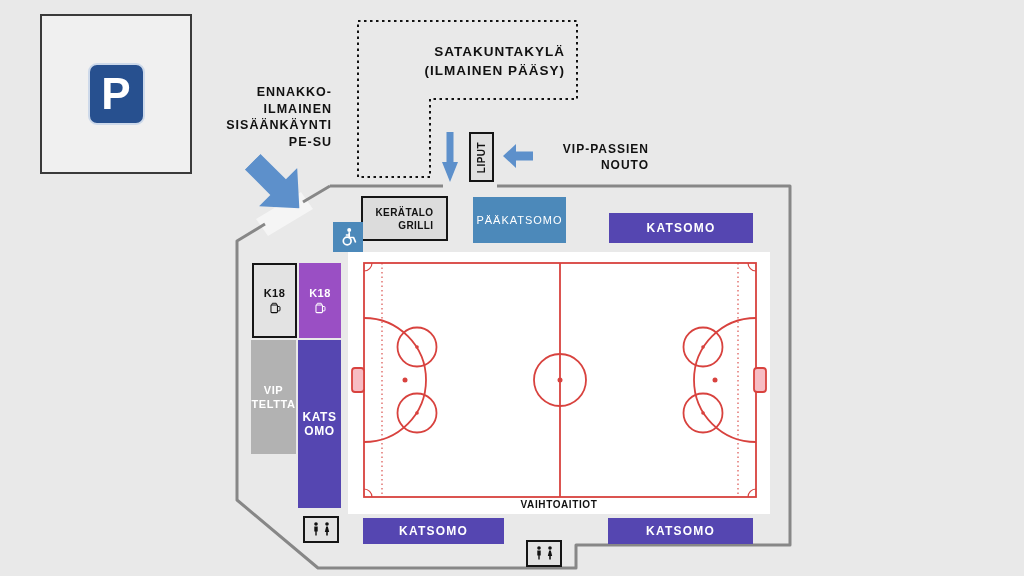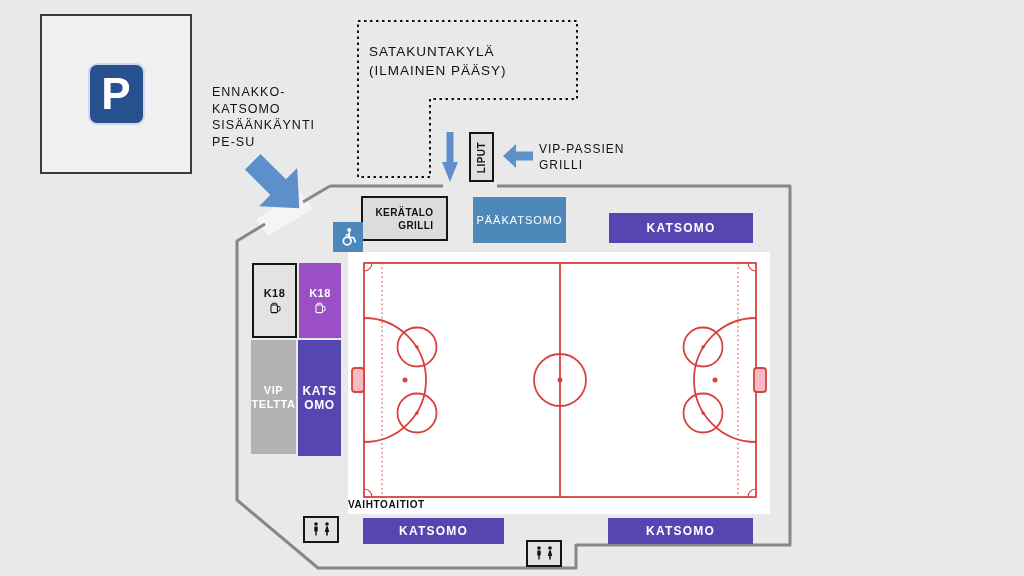--- a/index.html
+++ b/index.html
@@ -4,21 +4,21 @@
 <style>
   html,body{margin:0;padding:0;background:#d9d9d9;}
   .canvas{position:relative;width:1024px;height:576px;background:#e9e9e9;overflow:hidden;
           font-family:"Liberation Sans",sans-serif;color:#111;}
   .abs{position:absolute;box-sizing:border-box;}
   .box{display:flex;align-items:center;justify-content:center;text-align:center;box-sizing:border-box;}
   .ml{white-space:pre-line;}
   .stand{background:#5546b1;color:#fff;font-weight:bold;font-size:12px;letter-spacing:1.2px;}
   .bluebox{background:#4c89ba;color:#fff;}
   .graybox{background:#e0e0e0;border:2px solid #151515;text-align:right;}
-  .annot{font-weight:normal;text-align:left;letter-spacing:1px;white-space:pre-line;}
+  .annot{font-weight:bold;text-align:right;letter-spacing:1px;white-space:pre-line;}
   svg{display:block;}
 </style>
 </head>
 <body>
 
 <div class="canvas">
 
   <svg class="abs" style="left:0;top:0;" width="1024" height="576">
 
     <polygon points="256,219 301,192 313,209 268,236" fill="#f5f5f5"></polygon>
@@ -28,21 +28,21 @@
     <path d="M358,21 L577,21 L577,99 L430,99 L430,177 L358,177 Z" fill="none" stroke="#111" stroke-width="2" stroke-dasharray="2.5,3.5"></path>
   </svg>
 
   <div class="abs box" style="left:40px;top:14px;width:152px;height:160px;background:#f0f0f0;border:2px solid #3a3a3a;">
     <div class="box" style="width:57px;height:62px;background:#27508f;border-radius:9px;border:2px solid #cdd9ea;color:#fff;font-size:44px;font-weight:bold;">
       <span>P</span>
     </div>
   </div>
 
   <div class="abs annot" style="left:212px;top:84px;width:120px;font-size:12.5px;line-height:16.5px;">ENNAKKO-
-KATSOMO
+ILMAINEN
 SISÄÄNKÄYNTI
 PE-SU</div>
 
   <svg class="abs" style="left:249px;top:152px;transform:rotate(-45deg);" width="54" height="66" viewBox="0 0 54 66">
     <polygon points="16,0 38,0 38,36 54,36 27,66 0,36 16,36" fill="#5d90cb"></polygon>
   </svg>
 
   <div class="abs annot" style="left:369px;top:42px;width:196px;font-size:13.5px;line-height:19px;">SATAKUNTAKYLÄ
 (ILMAINEN PÄÄSY)</div>
 
@@ -51,21 +51,21 @@
   </svg>
 
   <div class="abs box graybox" style="left:469px;top:132px;width:25px;height:50px;">
     <span style="transform:rotate(-90deg);font-weight:bold;font-size:10px;letter-spacing:0.5px;">LIPUT</span>
   </div>
 
   <svg class="abs" style="left:503px;top:144px;" width="30" height="24" viewBox="0 0 30 24">
     <polygon points="0,12 13,0 13,7.5 30,7.5 30,16.5 13,16.5 13,24" fill="#5d90cb"></polygon>
   </svg>
   <div class="abs annot" style="left:539px;top:141px;width:110px;font-size:12px;line-height:16px;">VIP-PASSIEN
-GRILLI</div>
+NOUTO</div>
 
   <div class="abs box graybox ml" style="left:361px;top:196px;width:87px;height:45px;font-weight:bold;font-size:10px;line-height:13px;letter-spacing:0.4px;background:#dcdcdc;">KERÄTALO
 GRILLI</div>
 
   <div class="abs box bluebox" style="left:473px;top:197px;width:93px;height:46px;font-weight:normal;font-size:11px;letter-spacing:1px;">PÄÄKATSOMO</div>
 
   <div class="abs box stand" style="left:609px;top:213px;width:144px;height:30px;">KATSOMO</div>
 
   <div class="abs box bluebox" style="left:333px;top:222px;width:30px;height:30px;">
     <svg width="20" height="20" viewBox="0 0 20 20">
@@ -90,21 +90,21 @@
     <svg width="14" height="14" viewBox="0 0 16 16" style="color:#fff;margin-top:2px;">
       <path d="M4.2,4.5 L5,2.6 L9.4,2.6 L10.2,4.5" fill="none" stroke="currentColor" stroke-width="1.1"></path>
       <rect x="3.4" y="4.5" width="7.4" height="8.8" rx="1" fill="none" stroke="currentColor" stroke-width="1.2"></rect>
       <path d="M10.8,6.3 L12.8,6.3 A0.9,0.9 0 0 1 13.7,7.2 L13.7,10.4 A0.9,0.9 0 0 1 12.8,11.3 L10.8,11.3" fill="none" stroke="currentColor" stroke-width="1.1"></path>
     </svg>
   </div>
 
   <div class="abs box ml" style="left:251px;top:340px;width:45px;height:114px;background:#b2b2b2;color:#fff;font-weight:bold;font-size:11px;line-height:14px;letter-spacing:0.6px;text-align:center;">VIP
 TELTTA</div>
 
-  <div class="abs box stand ml" style="left:298px;top:340px;width:43px;height:116px;line-height:14px;letter-spacing:0.6px;">KATS
+  <div class="abs box stand ml" style="left:298px;top:340px;width:43px;height:168px;line-height:14px;letter-spacing:0.6px;">KATS
 OMO</div>
 
   <div class="abs" style="left:348px;top:252px;width:422px;height:262px;background:#fff;">
     <svg width="422" height="262" viewBox="0 0 422 262">
       <g stroke="#d8423e" stroke-width="1.8" fill="none">
         <rect x="16" y="11" width="392" height="234"></rect>
 
         <path d="M16,19 A8,8 0 0 0 24,11" stroke-width="1.2"></path>
         <path d="M400,11 A8,8 0 0 0 408,19" stroke-width="1.2"></path>
         <path d="M408,237 A8,8 0 0 0 400,245" stroke-width="1.2"></path>
@@ -129,21 +129,21 @@
       <g fill="#d8423e" stroke="none">
         <circle cx="212" cy="128" r="2.5"></circle>
         <circle cx="57" cy="128" r="2.5"></circle>
         <circle cx="367" cy="128" r="2.5"></circle>
         <circle cx="69" cy="95" r="1.8"></circle>
         <circle cx="69" cy="161" r="1.8"></circle>
         <circle cx="355" cy="95" r="1.8"></circle>
         <circle cx="355" cy="161" r="1.8"></circle>
       </g>
     </svg>
-    <div class="abs" style="left:0;top:247px;width:422px;font-weight:bold;font-size:10px;letter-spacing:0.6px;">VAIHTOAITIOT</div>
+    <div class="abs" style="left:0;top:247px;width:422px;text-align:center;font-weight:bold;font-size:10px;letter-spacing:0.6px;">VAIHTOAITIOT</div>
   </div>
 
   <div class="abs box stand" style="left:363px;top:518px;width:141px;height:26px;">KATSOMO</div>
   <div class="abs box stand" style="left:608px;top:518px;width:145px;height:26px;">KATSOMO</div>
 
   <div class="abs box graybox" style="left:303px;top:516px;width:36px;height:27px;gap:3px;background:#e3e3e3;">
     <svg width="8" height="15" viewBox="0 0 8 15">
         <circle cx="4" cy="2" r="1.8" fill="#111"></circle>
         <path d="M2.3,4.6 L5.7,4.6 L5.7,9.6 L4.7,9.6 L4.7,13.6 L3.3,13.6 L3.3,9.6 L2.3,9.6 Z" fill="#111"></path>
       </svg>

